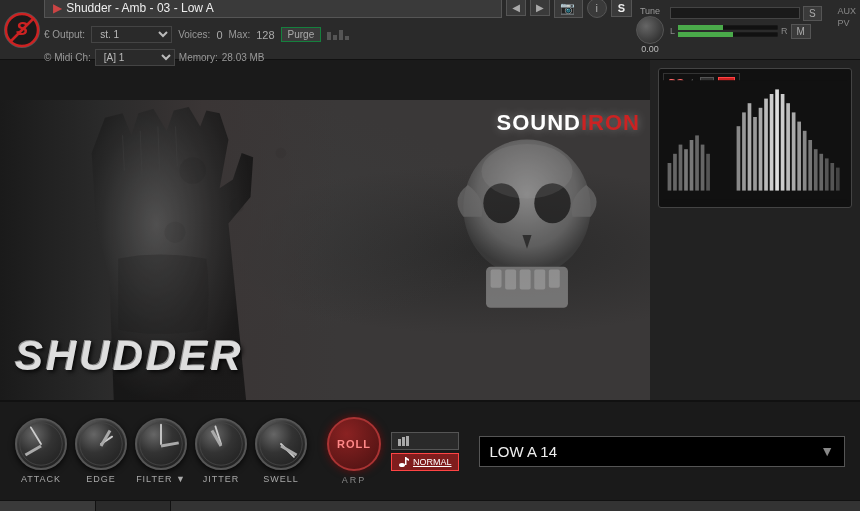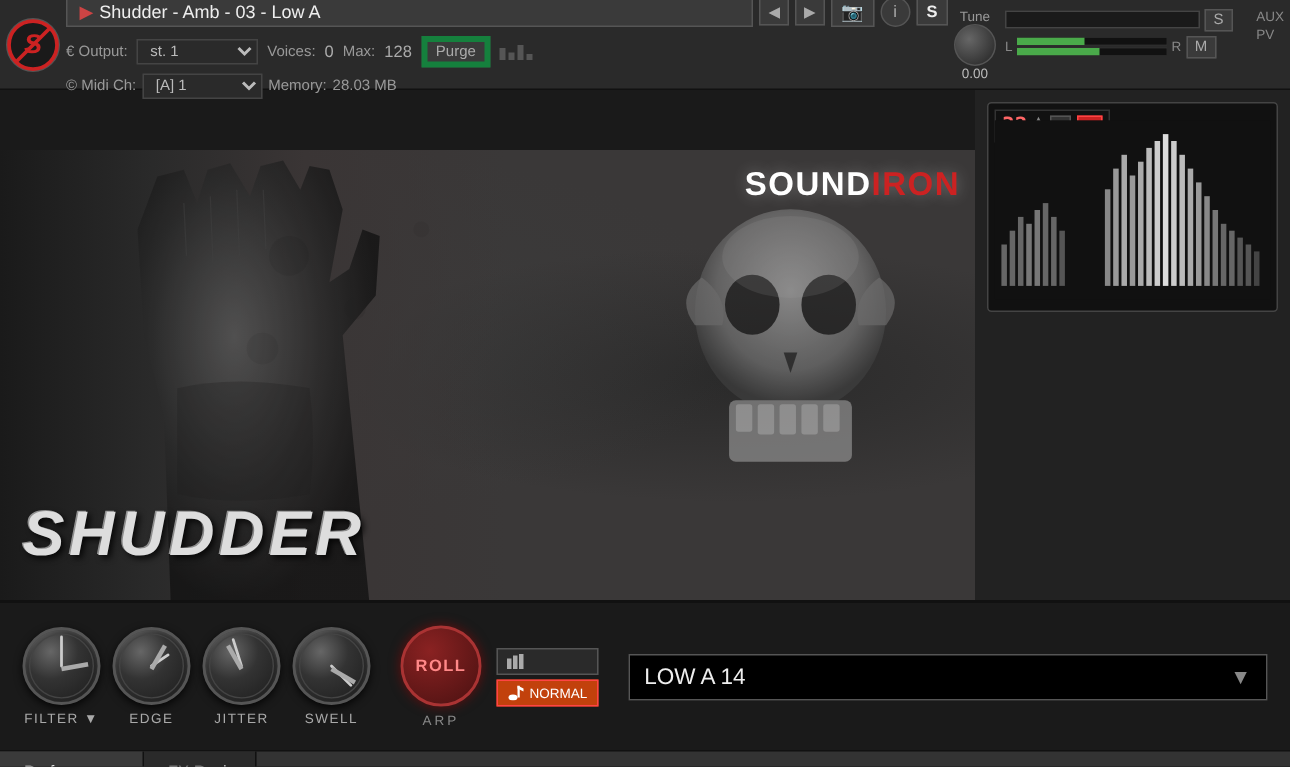--- a/index.html
+++ b/index.html
@@ -123,21 +123,21 @@
     .label-sm {
       color: #999;
       font-size: 10px;
     }
     .voices-num {
       color: #aaa;
       font-size: 11px;
     }
     .purge-btn {
       background: #3a3a3a;
-      border: 4px solid #15803d;
+      border: 1px solid #15803d;
       color: #aaa;
       font-size: 10px;
       padding: 1px 6px;
       cursor: pointer;
     }
     .mini-bars {
       display: flex;
       gap: 2px;
       align-items: flex-end;
     }
@@ -419,23 +419,24 @@
       border: 1px solid #555;
       color: #aaa;
       font-size: 9px;
       padding: 3px 6px;
       cursor: pointer;
       display: flex;
       align-items: center;
       gap: 3px;
     }
     .mode-btn.active {
-      background: #c2410c;
+      background: #7f1d1d;
       border-color: #ff4444;
       color: #fff;
+      text-decoration: underline;
     }
 
     
     .patch-selector {
       flex: 1;
       margin-left: 10px;
     }
     .patch-dropdown {
       background: #000000;
       border: 1px solid #555;
@@ -705,38 +706,47 @@
     </div>
 
     <div style="flex:1;"></div>
   </div>
 </div>
 
 <div class="bottom-controls">
 
   <div class="knobs-row">
     <div class="knob-item">
-      <div class="knob knob-filter">
+      <div class="knob knob-attack">
         <svg style="position:absolute;top:0;left:0;width:100%;height:100%;" viewBox="0 0 52 52">
           <circle cx="26" cy="26" r="23" fill="none" stroke="#444" stroke-width="1"></circle>
-          <line x1="26" y1="26" x2="26" y2="5" stroke="#ccc" stroke-width="2" stroke-linecap="round"></line>
+          <line x1="26" y1="26" x2="15" y2="8" stroke="#ccc" stroke-width="2" stroke-linecap="round"></line>
         </svg>
       </div>
-      <span class="knob-label knob-label-filter">
-        <span>FILTER ▼</span>
-      </span>
+      <span class="knob-label">ATTACK</span>
     </div>
     <div class="knob-item">
       <div class="knob knob-edge">
         <svg style="position:absolute;top:0;left:0;width:100%;height:100%;" viewBox="0 0 52 52">
           <circle cx="26" cy="26" r="23" fill="none" stroke="#444" stroke-width="1"></circle>
           <line x1="26" y1="26" x2="38" y2="18" stroke="#ccc" stroke-width="2" stroke-linecap="round"></line>
         </svg>
       </div>
       <span class="knob-label">EDGE</span>
+    </div>
+    <div class="knob-item">
+      <div class="knob knob-filter">
+        <svg style="position:absolute;top:0;left:0;width:100%;height:100%;" viewBox="0 0 52 52">
+          <circle cx="26" cy="26" r="23" fill="none" stroke="#444" stroke-width="1"></circle>
+          <line x1="26" y1="26" x2="26" y2="5" stroke="#ccc" stroke-width="2" stroke-linecap="round"></line>
+        </svg>
+      </div>
+      <span class="knob-label knob-label-filter">
+        <span>FILTER ▼</span>
+      </span>
     </div>
     <div class="knob-item">
       <div class="knob knob-jitter">
         <svg style="position:absolute;top:0;left:0;width:100%;height:100%;" viewBox="0 0 52 52">
           <circle cx="26" cy="26" r="23" fill="none" stroke="#444" stroke-width="1"></circle>
           <line x1="26" y1="26" x2="20" y2="7" stroke="#ccc" stroke-width="2" stroke-linecap="round"></line>
         </svg>
       </div>
       <span class="knob-label">JITTER</span>
     </div>

